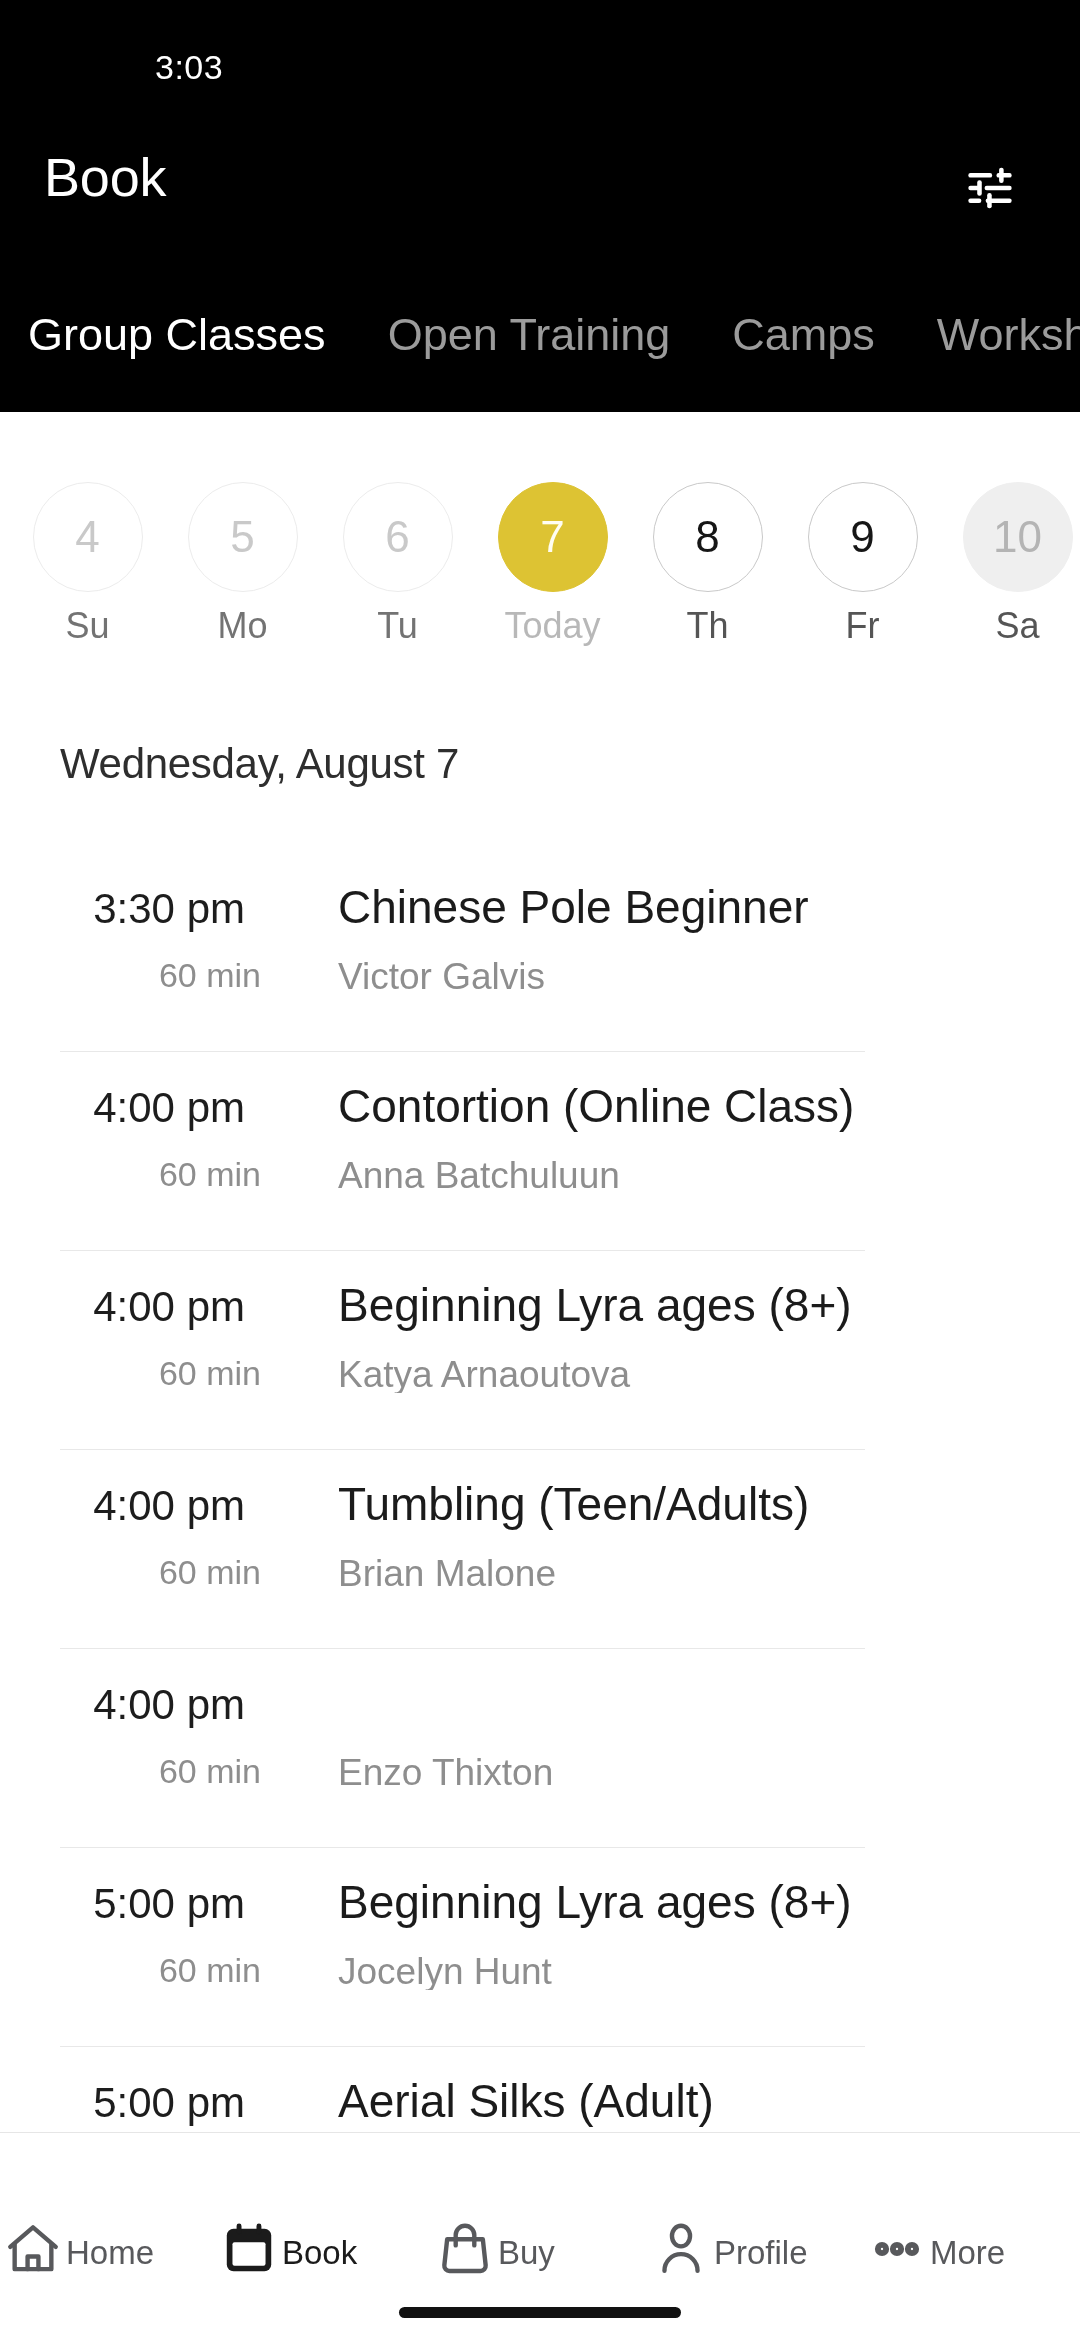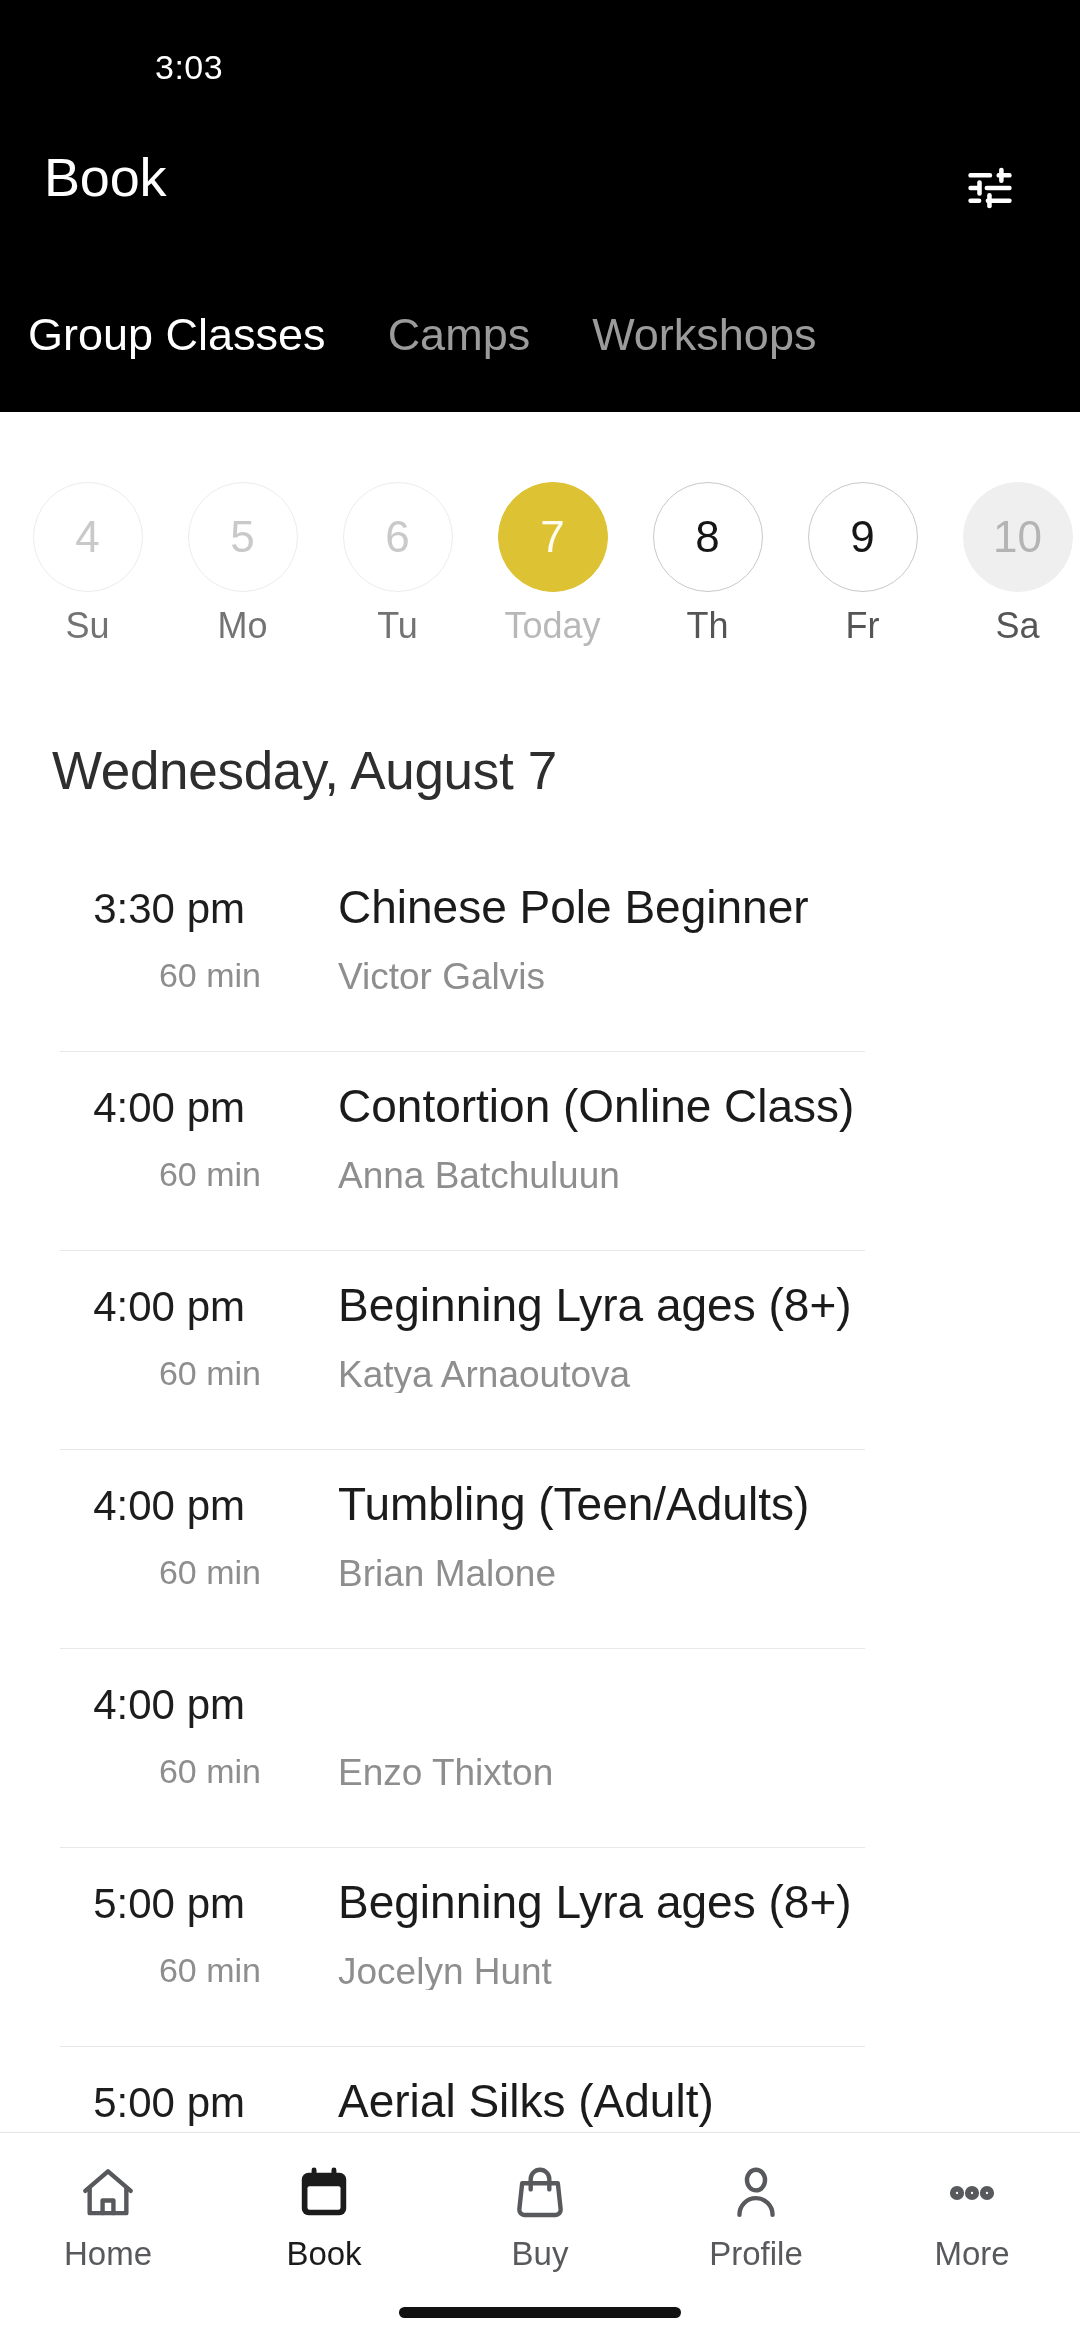--- a/index.html
+++ b/index.html
@@ -76,22 +76,22 @@
   .date-circle.today  { background:#ddc333; border:1.5px solid #ddc333; color:#fffdf2; }
   .date-circle.muted  { background:#efefef; border:1.5px solid #efefef; color:#b4b4b4; }
   .date-label {
     margin-top:16px; font-size:36px; line-height:1; color:#737373;
   }
   .date-label.dark  { color:#555555; }
   .date-label.today { color:#b8b8b8; }
 
   
   .day-heading {
-    position:absolute; top:740px; left:52px;
-    font-size:53px; color:#2e2e2e; font-weight:400; letter-spacing:-0.3px;
+    position:absolute; top:740px; left:60px;
+    font-size:42px; color:#2e2e2e; font-weight:400; letter-spacing:-0.3px;
   }
 
   
   .class-list {
     position:absolute; top:852px; left:0; width:865px;
     height:1280px; overflow:hidden;
   }
   .class-row {
     position:relative; height:199px; width:1080px; cursor:pointer;
   }
@@ -118,21 +118,21 @@
     white-space:nowrap; overflow:hidden;
   }
 
   
   .bottom-nav {
     position:absolute; left:0; bottom:0; width:1080px; height:208px;
     background:#ffffff; border-top:1px solid #e6e6e6;
     display:flex;
   }
   .nav-item {
-    flex:1 1 0; display:flex; flex-direction:column;
+    flex:1 1 0; display:flex; flex-direction:row;
     align-items:center; justify-content:flex-start;
     padding-top:24px; cursor:pointer;
   }
   .nav-icon { height:72px; display:flex; align-items:center; justify-content:center; }
   .nav-label {
     margin-top:8px; font-size:33px; color:#58595c; line-height:1;
   }
   .nav-item.active .nav-label { color:#1b1b1b; }
   .home-indicator {
     position:absolute; left:50%; transform:translateX(-50%);
@@ -166,20 +166,21 @@
               <rect x="10" y="16.8" width="12" height="2.1" rx="1"></rect>
               <rect x="10.7" y="14.3" width="2.1" height="7.1" rx="1"></rect>
             </g>
           </svg>
         </span>
       </div>
     </div>
 
     <div class="tabs">
       <div class="tab active">Group Classes</div>
+      <div class="tab">Open Training</div>
       <div class="tab">Camps</div>
       <div class="tab">Workshops</div>
     </div>
   </div>
 
   <div class="datestrip">
     <div class="date-cell">
       <div class="date-circle">4</div>
       <div class="date-label">Su</div>
     </div>

